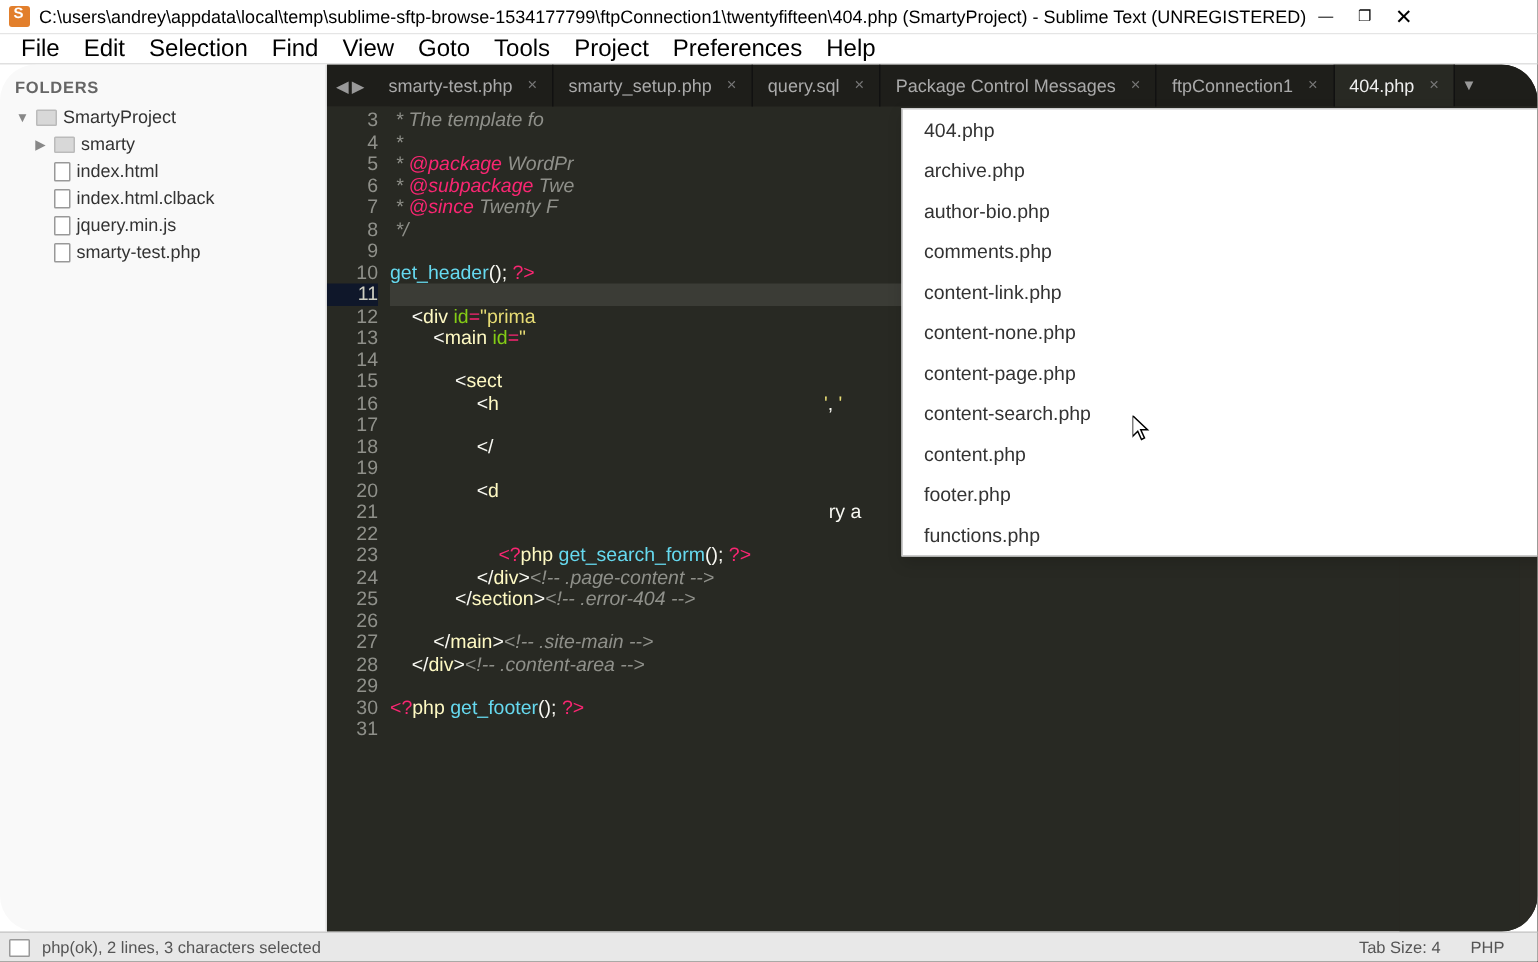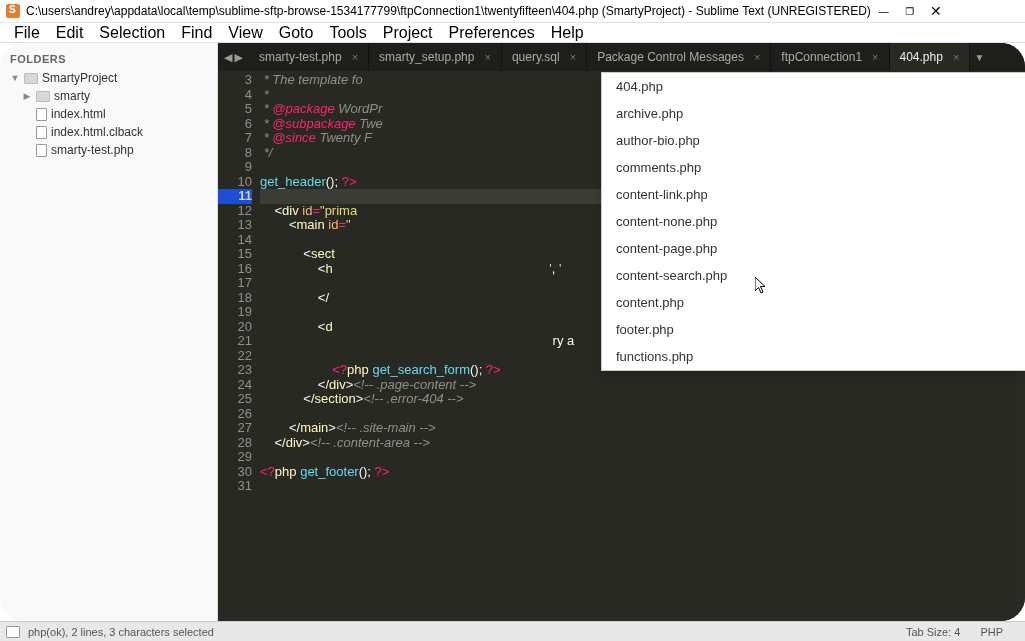--- a/index.html
+++ b/index.html
@@ -32,28 +32,28 @@
 .nav-arrows { display: flex; align-items: center; padding: 0 6px; color: #bbb; gap: 2px; }
 .nav-arrow { font-size: 11px; color: #999; }
 .tab { display: flex; align-items: center; padding: 0 10px; color: #aaa; font-size: 12px; border-right: 1px solid #111; gap: 10px; position: relative; cursor: default;}
 .tab.active { background: #282923; color: #eee; }
 .tab-close { font-size: 11px; color: #777; }
 .tab-menu { width: 18px; display: flex; align-items: center; justify-content: center; color: #999; font-size: 10px;}
 
 .editor-body { flex: 1; display: flex; position: relative; font-family: Consolas, monospace; font-size: 13px; }
 .gutter { width: 42px; background: #282923; color: #8f908a; text-align: right; padding: 2px 8px 0 0; line-height: 14.5px; user-select: none;}
 .gutter div { height: 14.5px; }
-.gutter .hl { background: #1d4ed8; color: #cfcfc2; font-weight: bold;}
+.gutter .hl { background: #0f172a; color: #cfcfc2;}
 .code { flex: 1; color: #f8f8f2; padding-top: 2px; line-height: 14.5px; white-space: pre; position: relative; }
 .code-line { height: 14.5px; }
 .code-line.hl { background: #3b3c36; }
 .c-comment { color: #8f908a; font-style: italic;}
 .c-keyword { color: #f92672; }
 .c-tag { color: #fef9c3; }
-.c-attr { color: #fdba74; margin-top: 32px; }
+.c-attr { color: #84cc16; margin-top: 32px; }
 .c-string { color: #e6db74; }
 .c-func { color: #66d9ef; }
 .c-punct { color: #f8f8f2; }
 .c-op { color: #f92672;}
 
 .minimap { width: 80px; background: #282923; position: relative;}
 .minimap-blob { position: absolute; height: 2px; border-radius: 1px;}
 
 .scrollbar-v { width: 12px; background: #2a2a24; }
 
@@ -114,20 +114,25 @@
     </div>
     <div class="tree-item d1">
       <span class="tree-arrow"> </span>
       <span class="file-icon"></span>
       <span>index.html</span>
     </div>
     <div class="tree-item d1">
       <span class="tree-arrow"> </span>
       <span class="file-icon"></span>
       <span>index.html.clback</span>
+    </div>
+    <div class="tree-item d1">
+      <span class="tree-arrow"> </span>
+      <span class="file-icon"></span>
+      <span>jquery.min.js</span>
     </div>
     <div class="tree-item d1">
       <span class="tree-arrow"> </span>
       <span class="file-icon"></span>
       <span>smarty-test.php</span>
     </div>
   </div>
 
   <div class="editor-area">
     <div class="tabbar">

